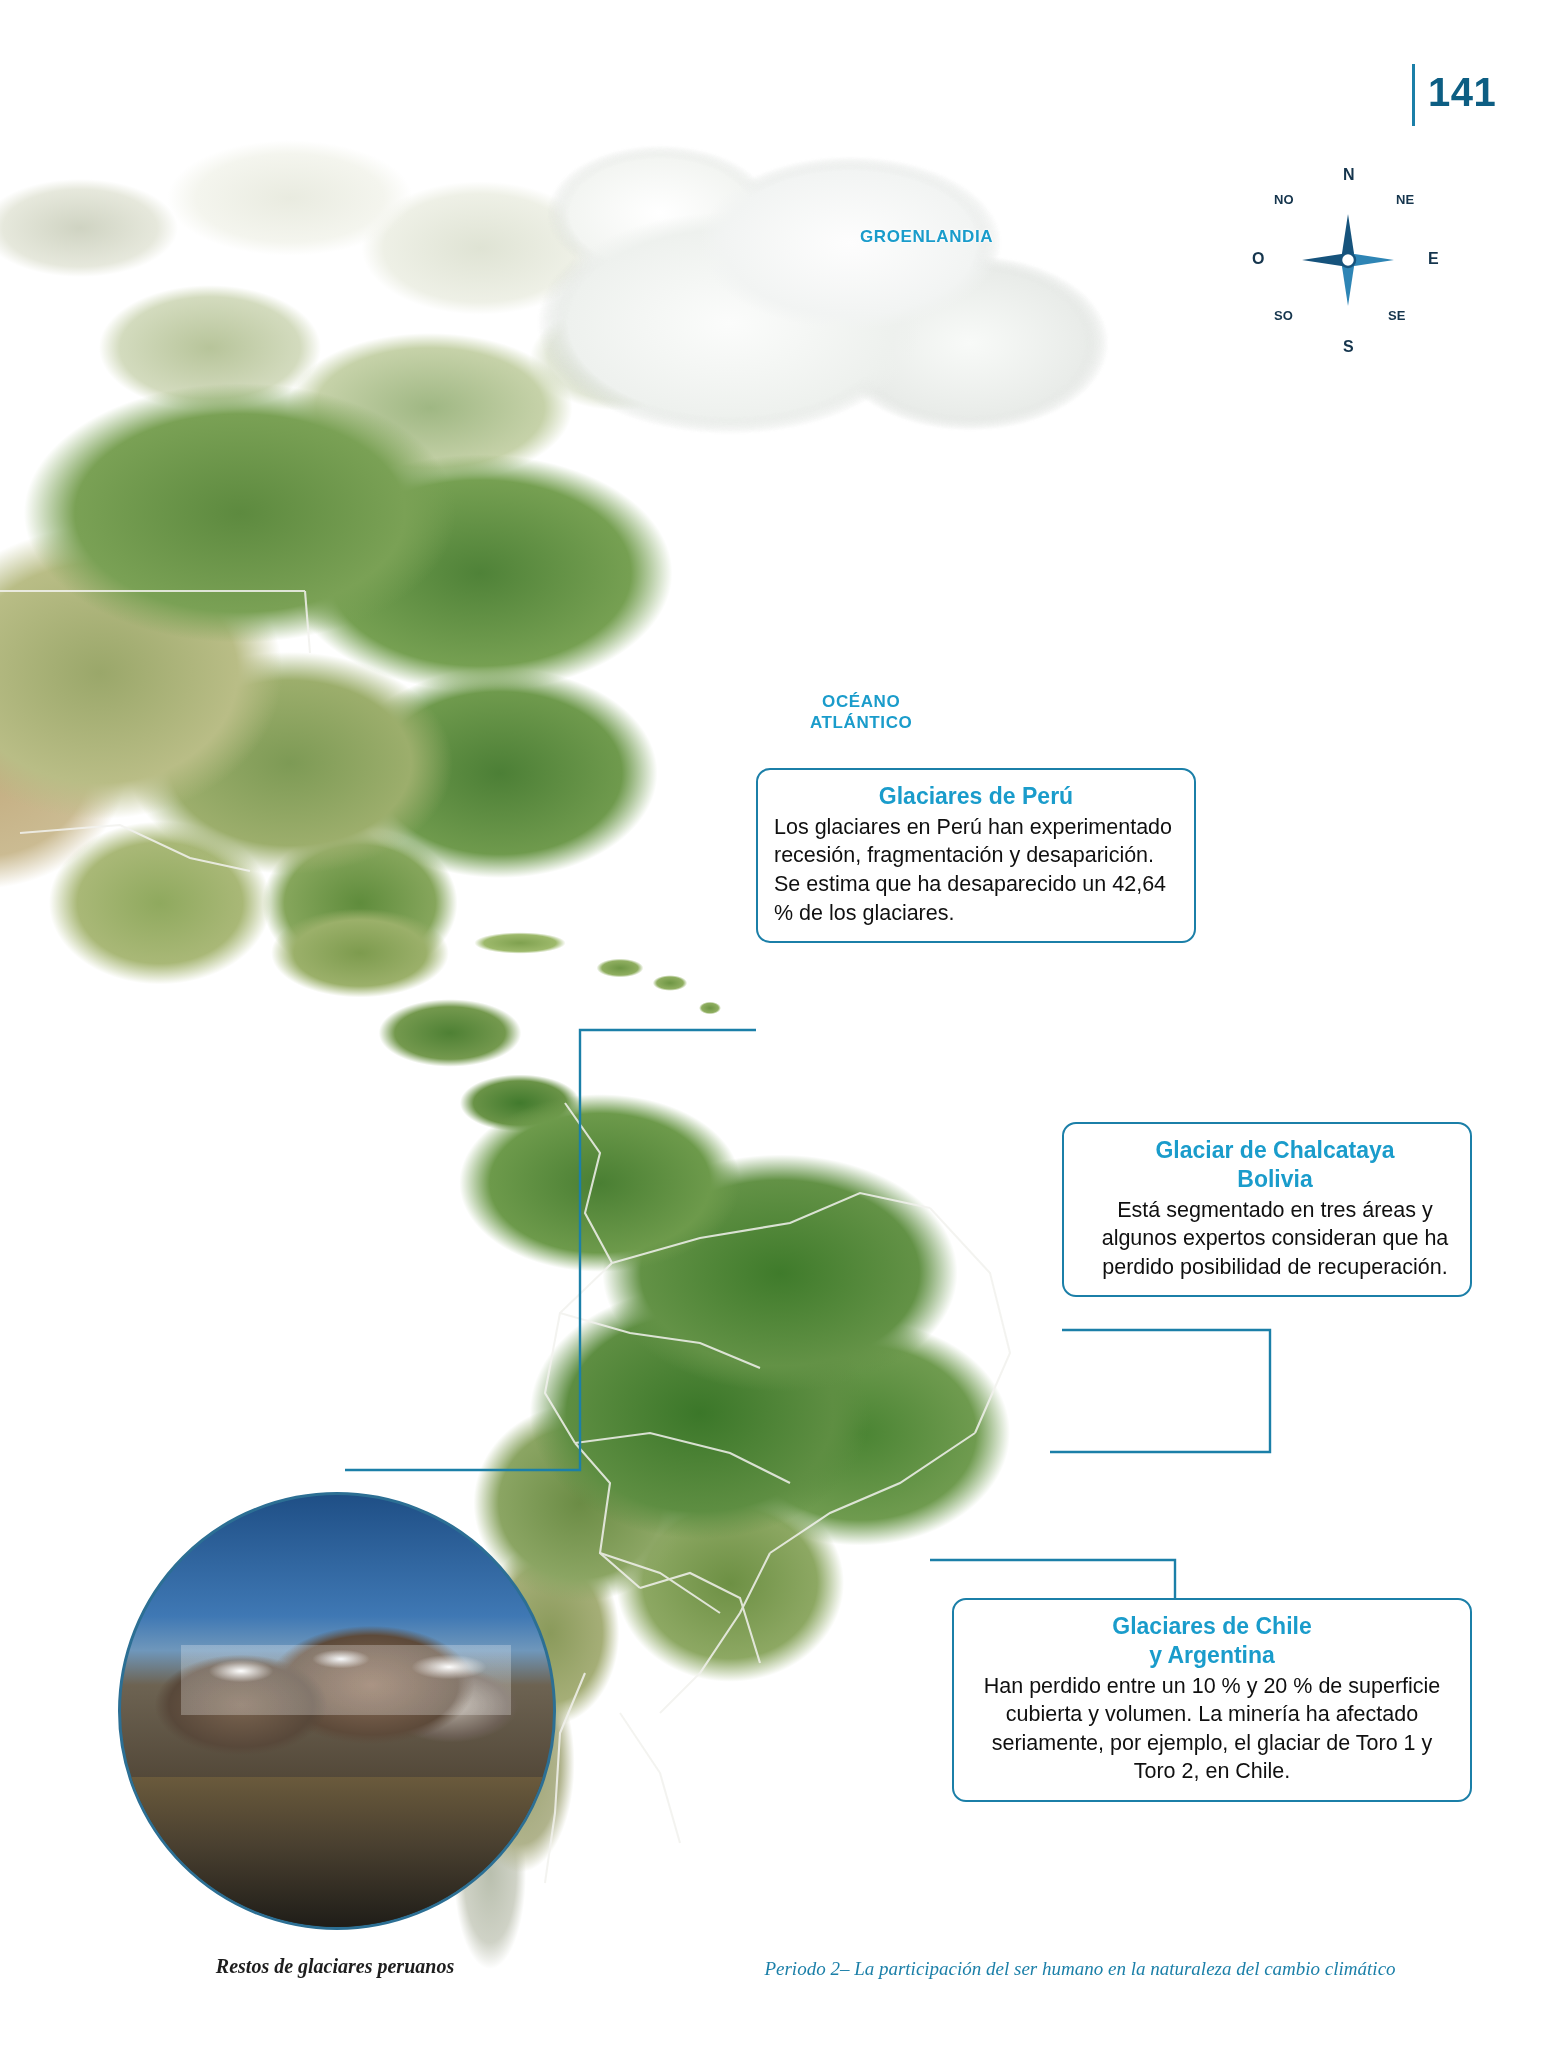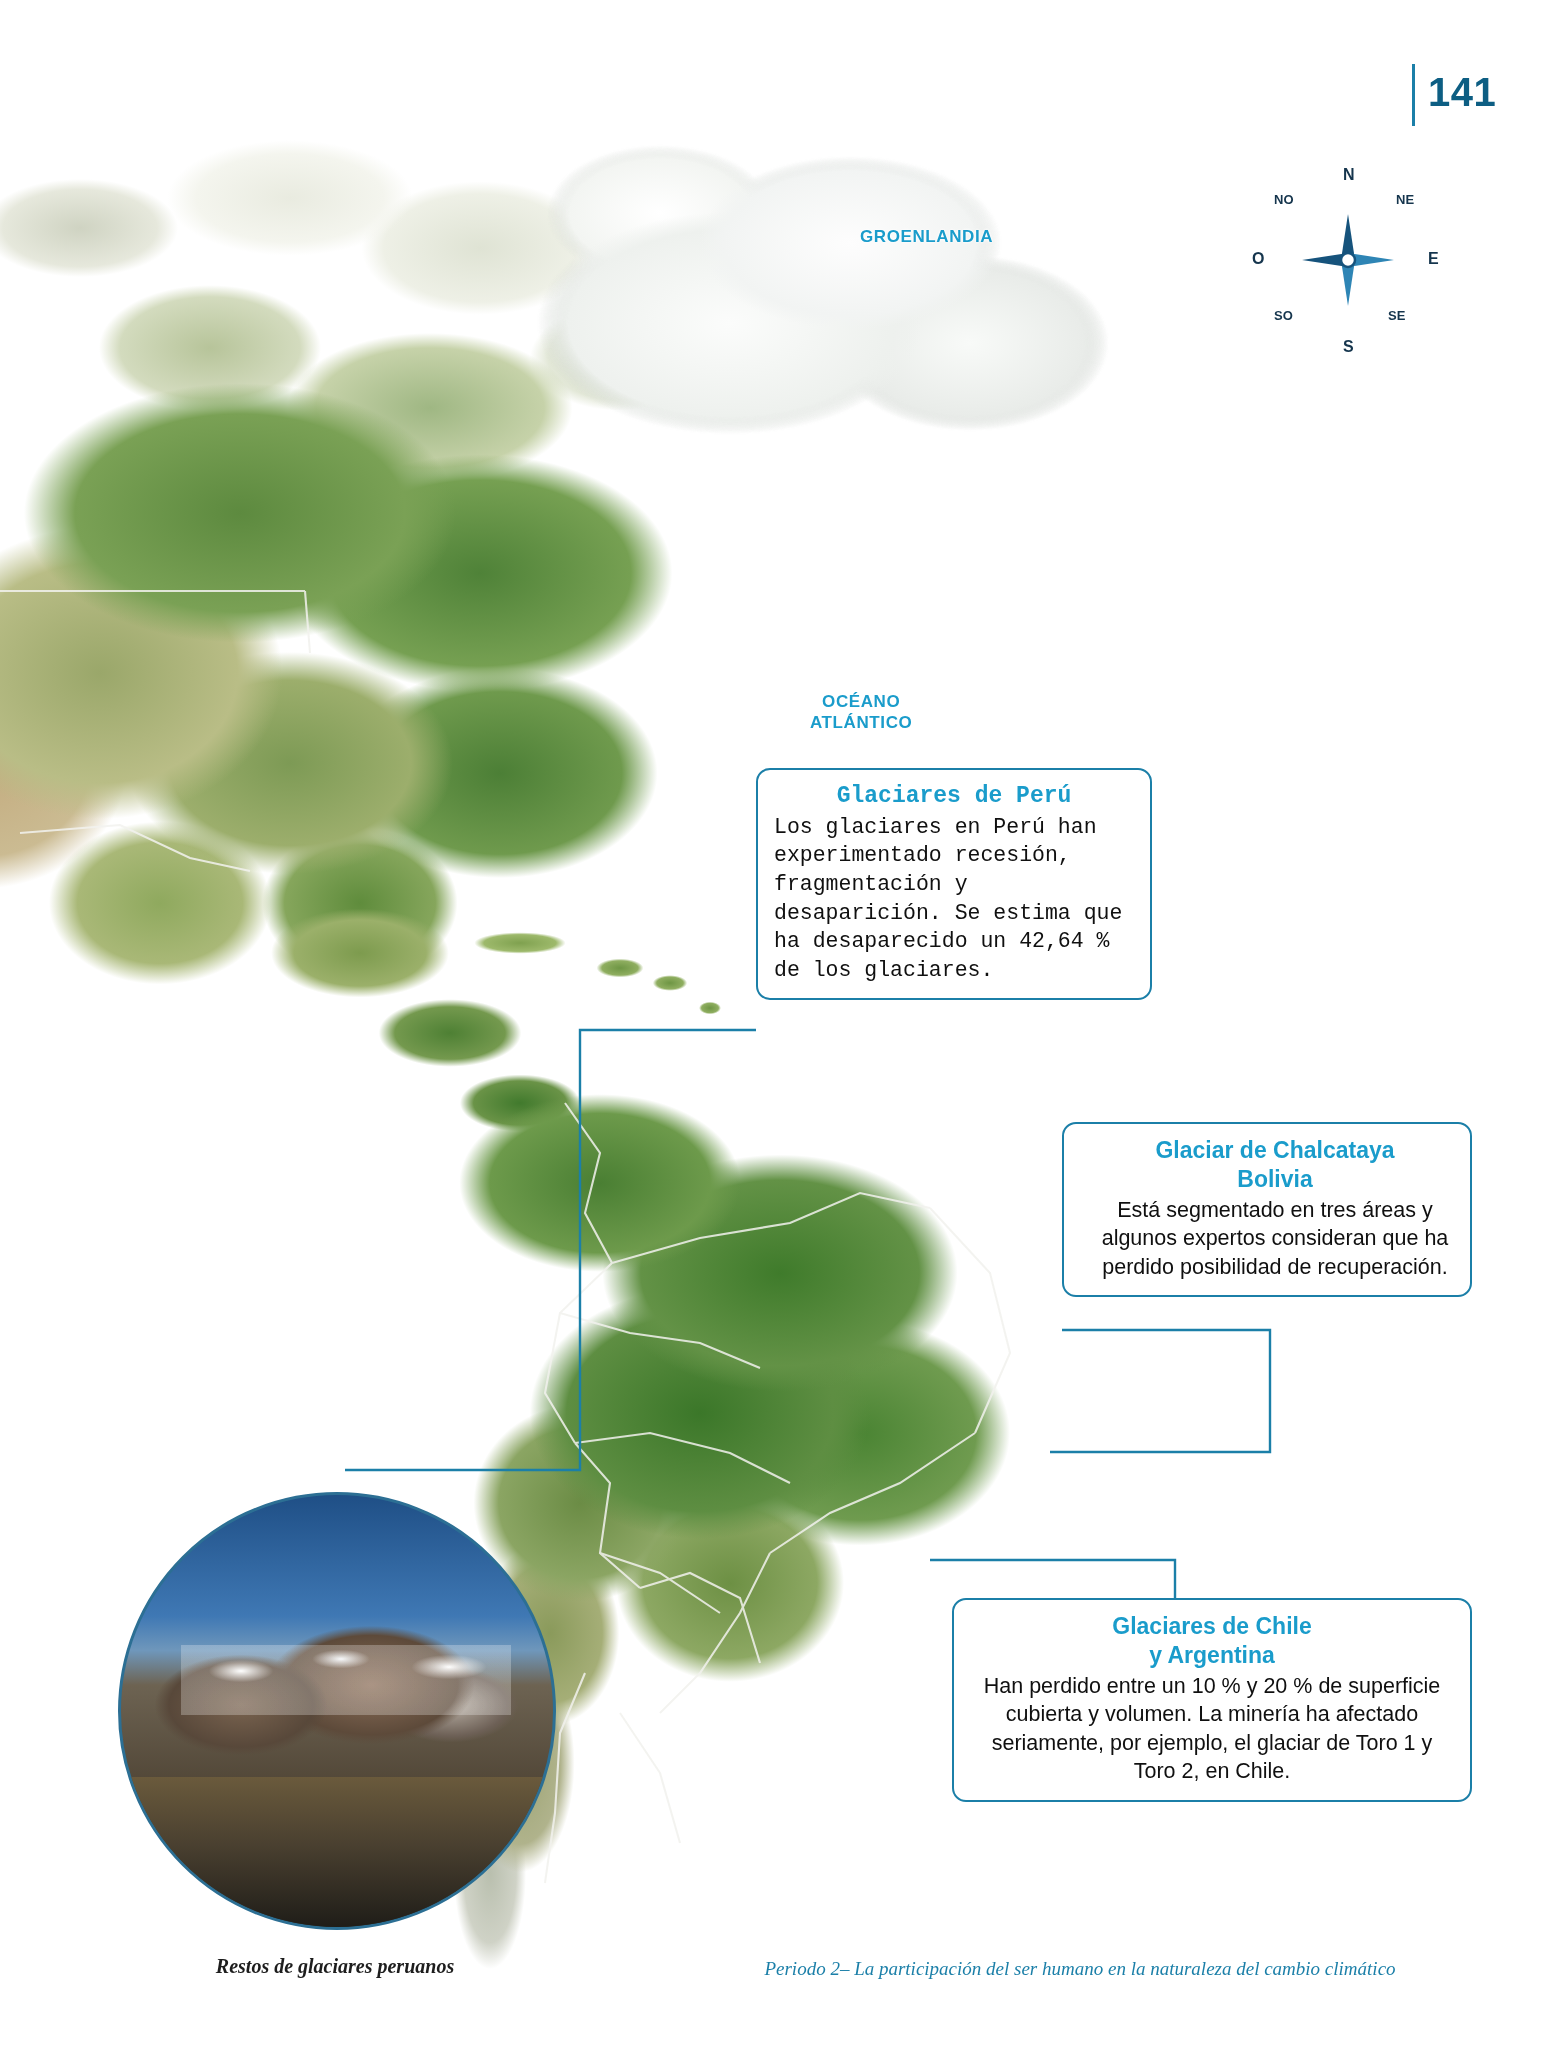--- a/index.html
+++ b/index.html
@@ -193,21 +193,21 @@
     color: #1a9ccb;
     font-weight: bold;
     text-align: center;
     font-size: 23px;
     line-height: 1.25;
     margin-bottom: 2px;
   }
   .callout .c-body { text-align: left; }
   .callout.center .c-body { text-align: center; }
 
-  #callout-peru      { left: 756px; top: 768px;  width: 396px; font-family: Liberation Mono, monospace; }
+  #callout-peru      { left: 756px; top: 768px;  width: 440px; }
   #callout-bolivia   { left: 1062px; top: 1122px; width: 410px; padding-left: 32px; }
   #callout-chile     { left: 952px; top: 1598px; width: 520px; }
 
   
   .photo-inset {
     position: absolute;
     left: 118px;
     top: 1492px;
     width: 432px;
     height: 432px;

